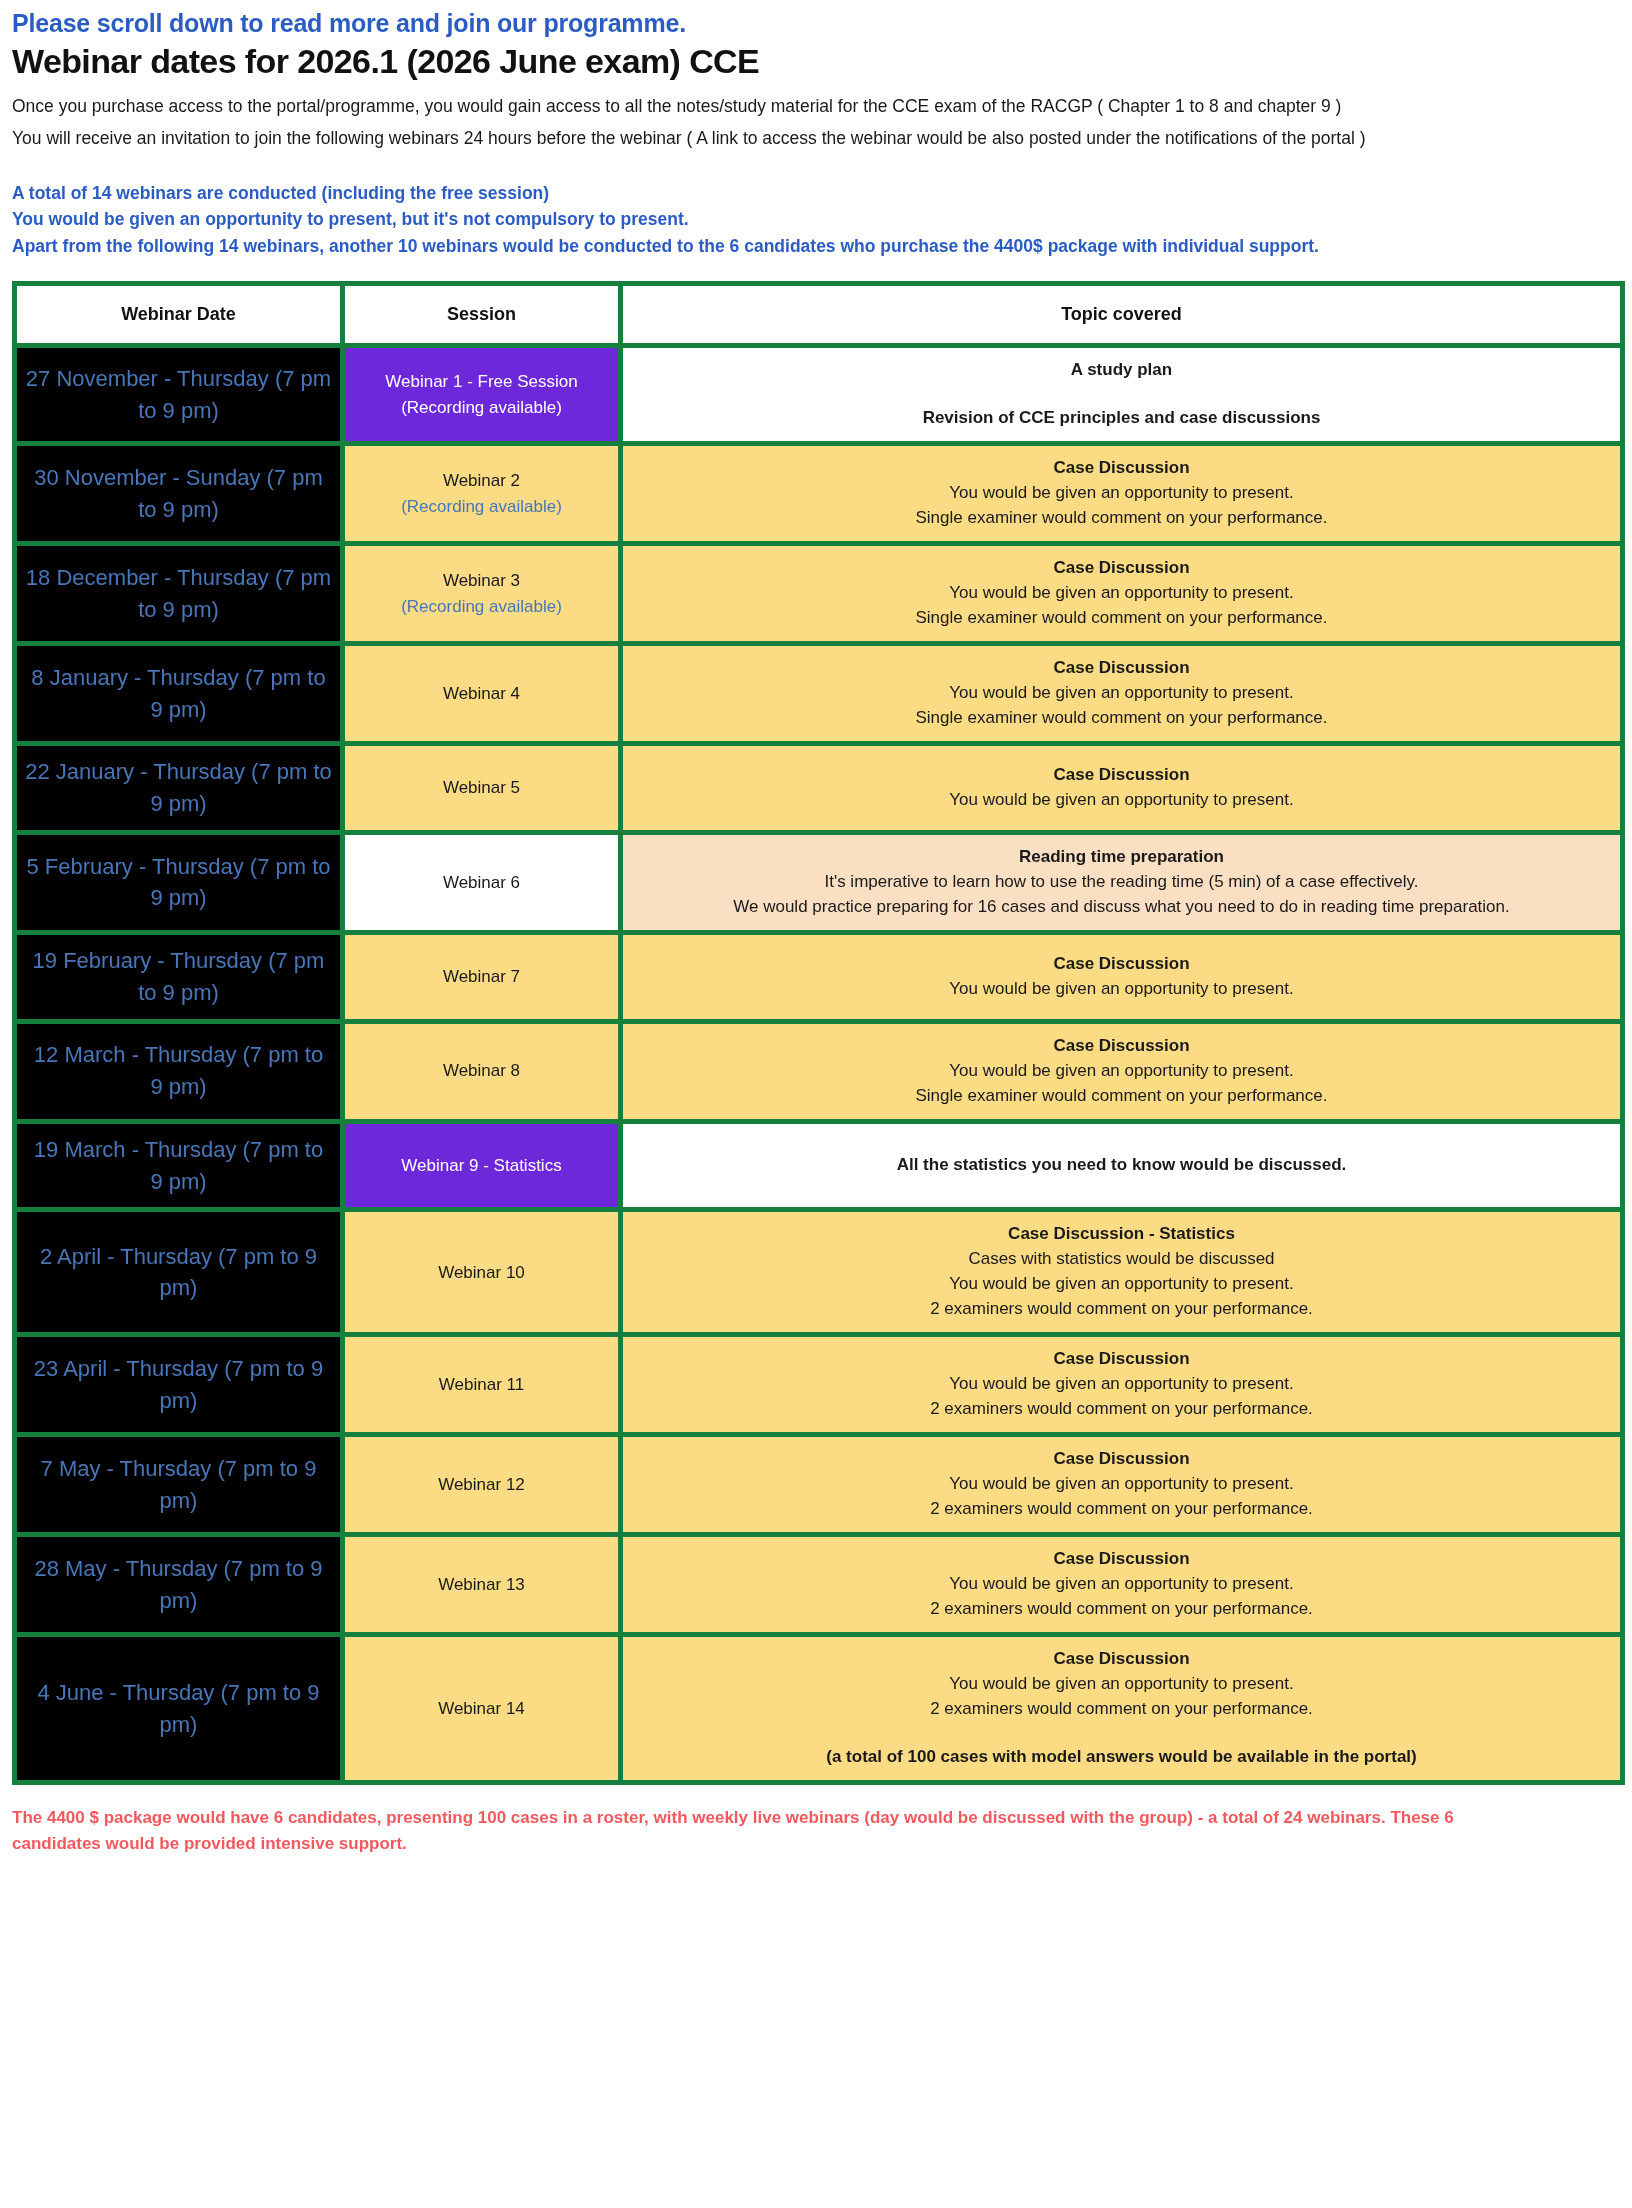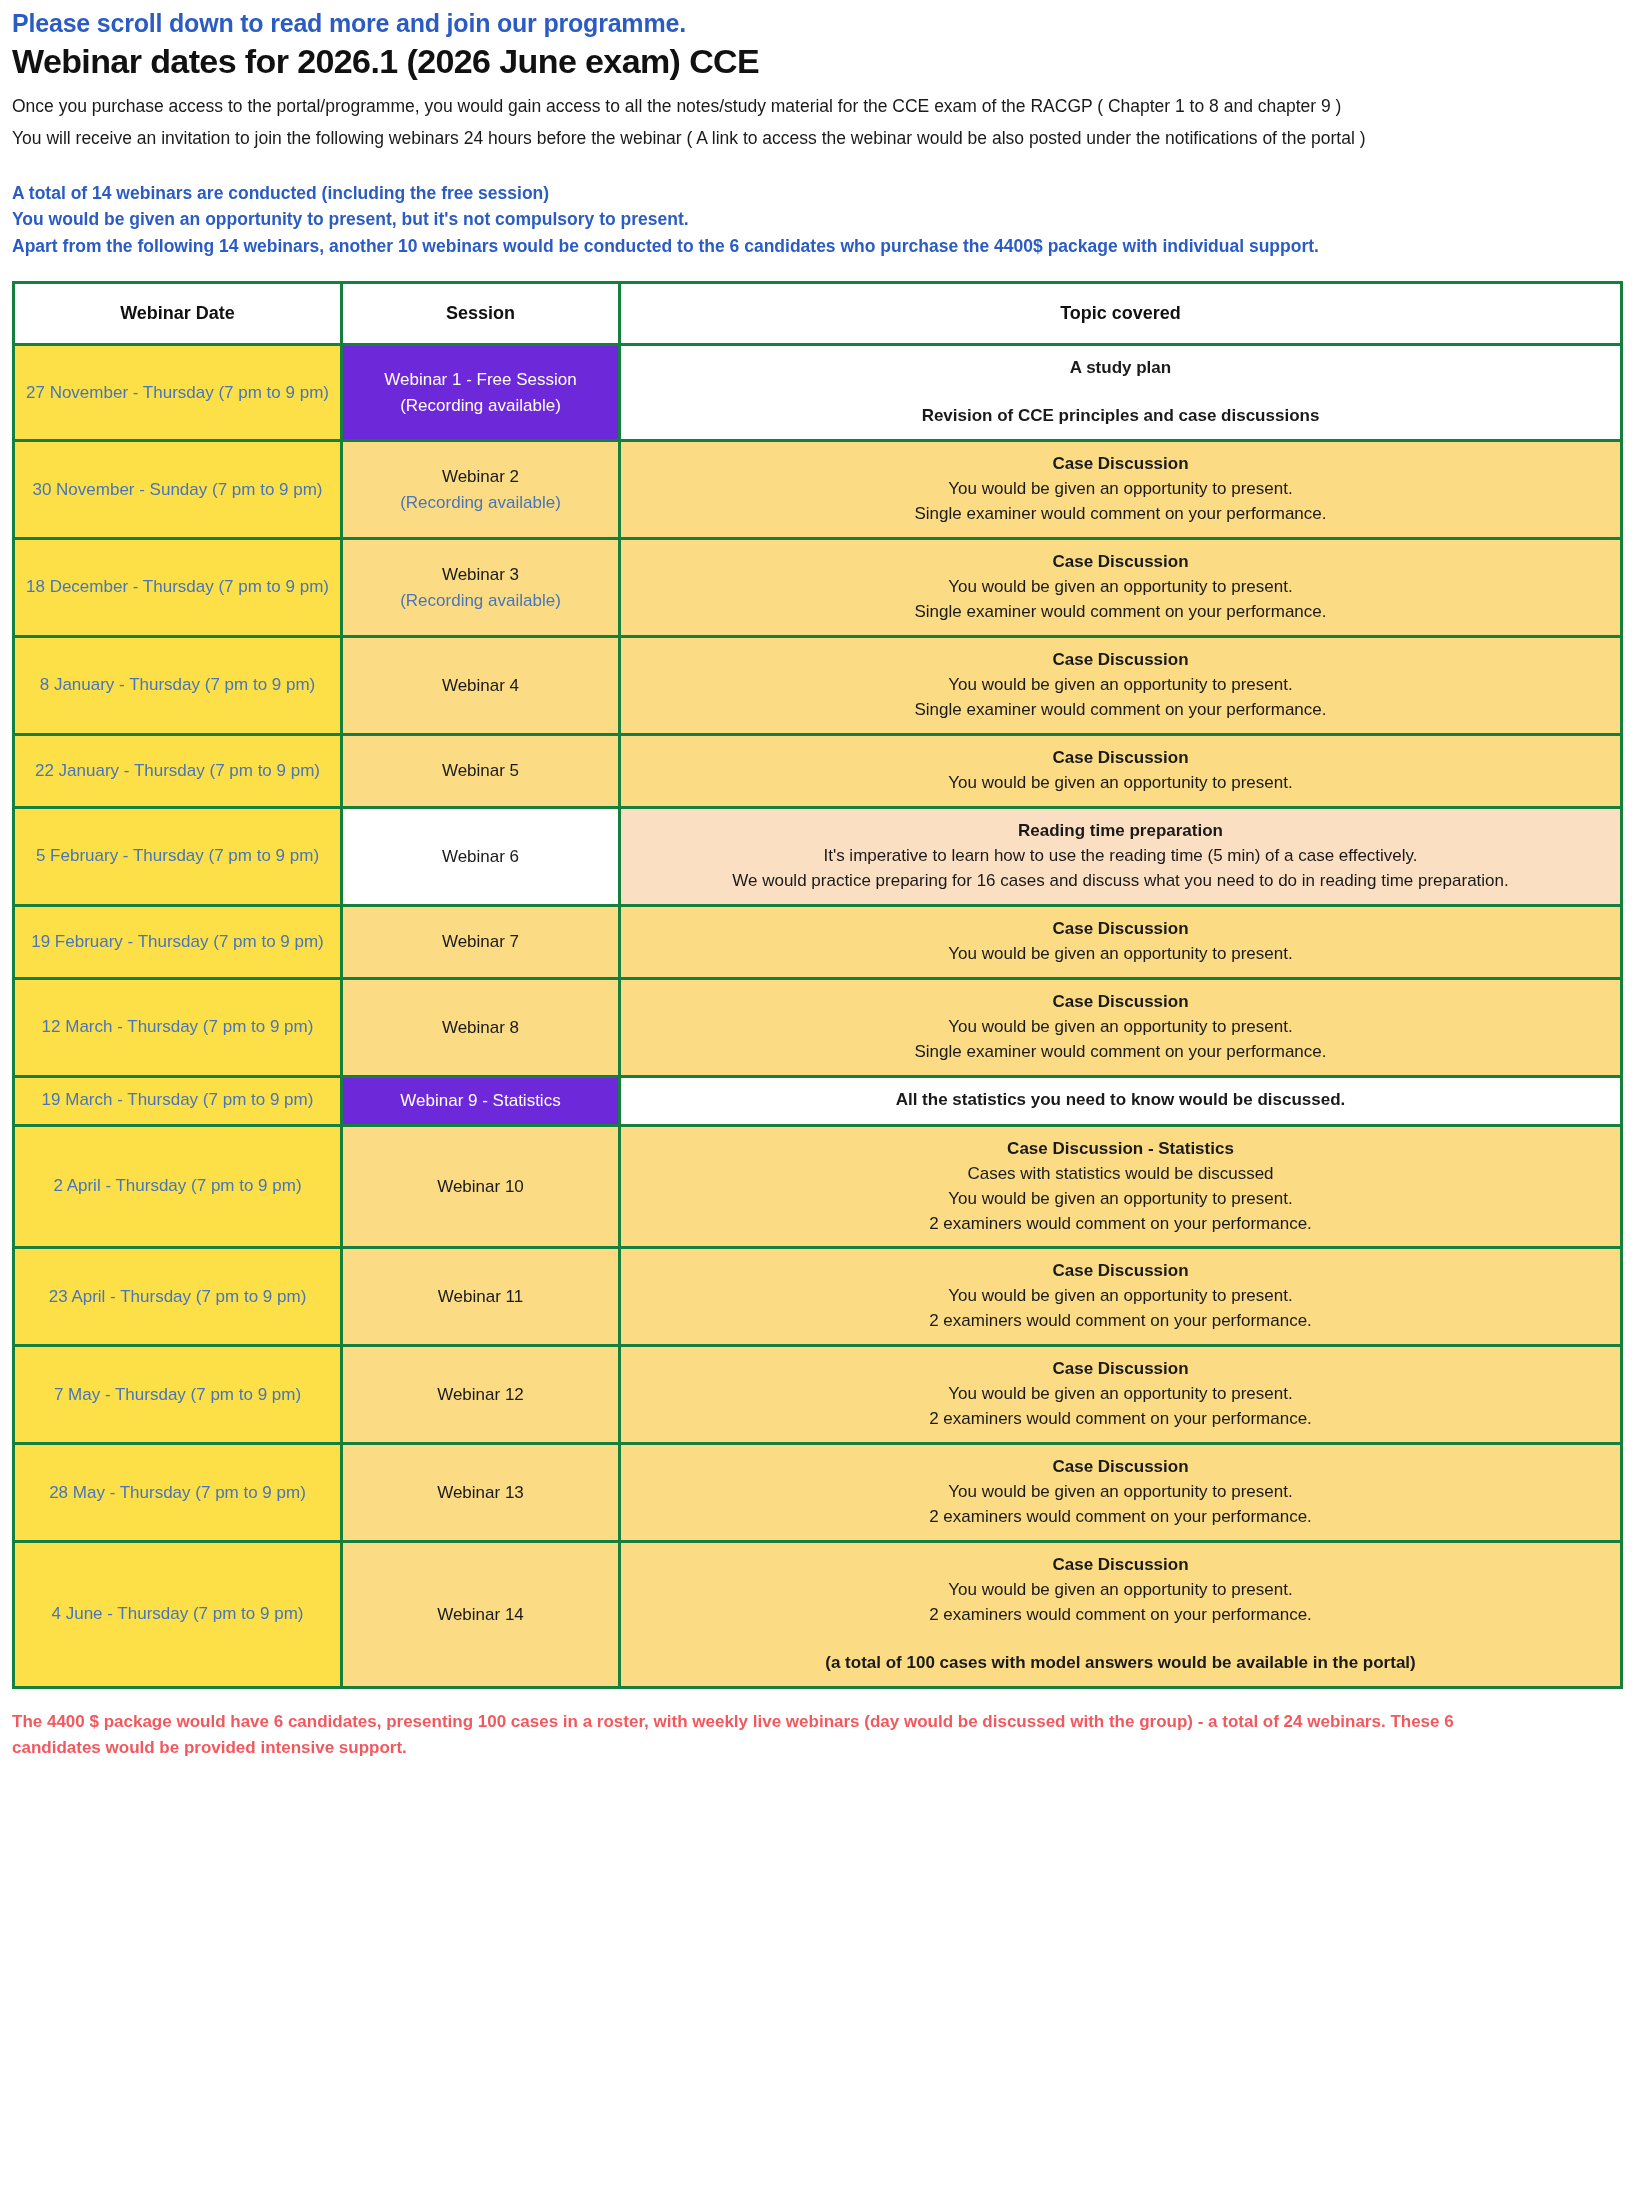--- a/index.html
+++ b/index.html
@@ -60,36 +60,36 @@
     width: 1608px;
     table-layout: fixed;
     margin: 0 0 0 0;
   }
   table.webinar-table col.c-date    { width: 328px; }
   table.webinar-table col.c-session { width: 278px; }
   table.webinar-table col.c-topic   { width: 1002px; }
 
   table.webinar-table th,
   table.webinar-table td {
-    border: 3px solid #15803d;
+    border: 5px solid #15803d;
     vertical-align: middle;
     padding: 10px 8px;
   }
   table.webinar-table th {
     background: #ffffff;
     font-size: 18px;
     font-weight: bold;
     color: #111111;
     text-align: center;
     height: 62px;
   }
   td.date-cell {
-    background: #fde047;
+    background: #000000;
     text-align: center;
-    font-size: 17px;
+    font-size: 22px;
     color: #4876b8;
     line-height: 1.45;
   }
   td.session-cell {
     text-align: center;
     font-size: 17px;
     color: #1a1a1a;
     line-height: 1.5;
   }
   td.topic-cell {

